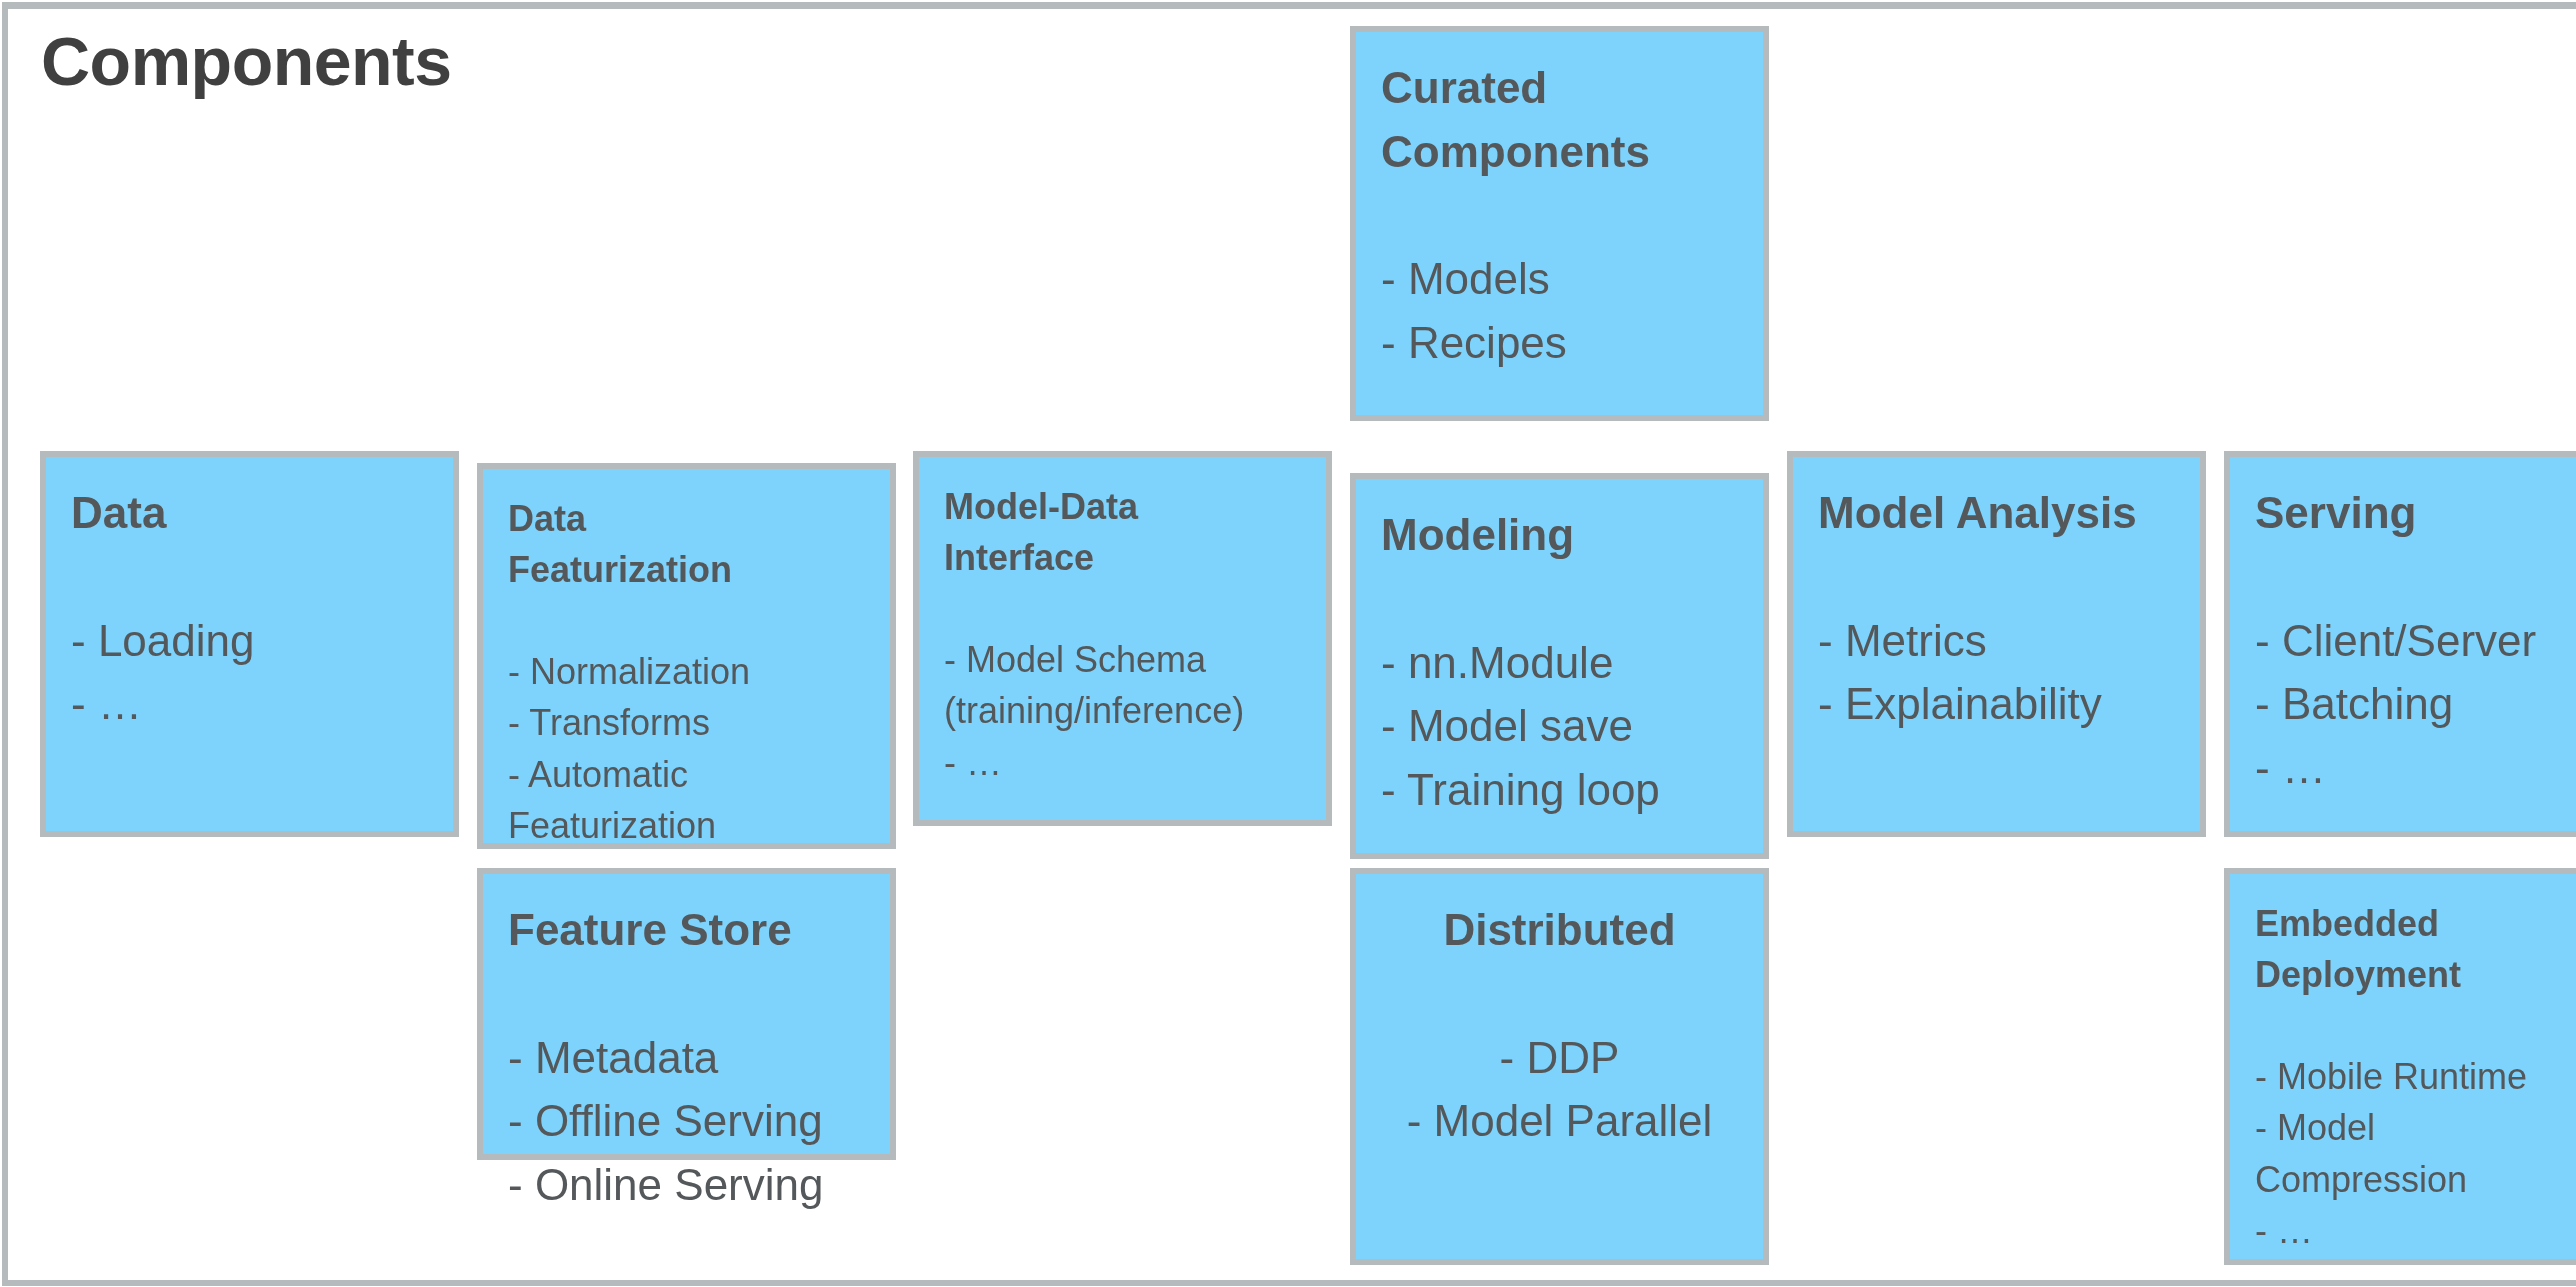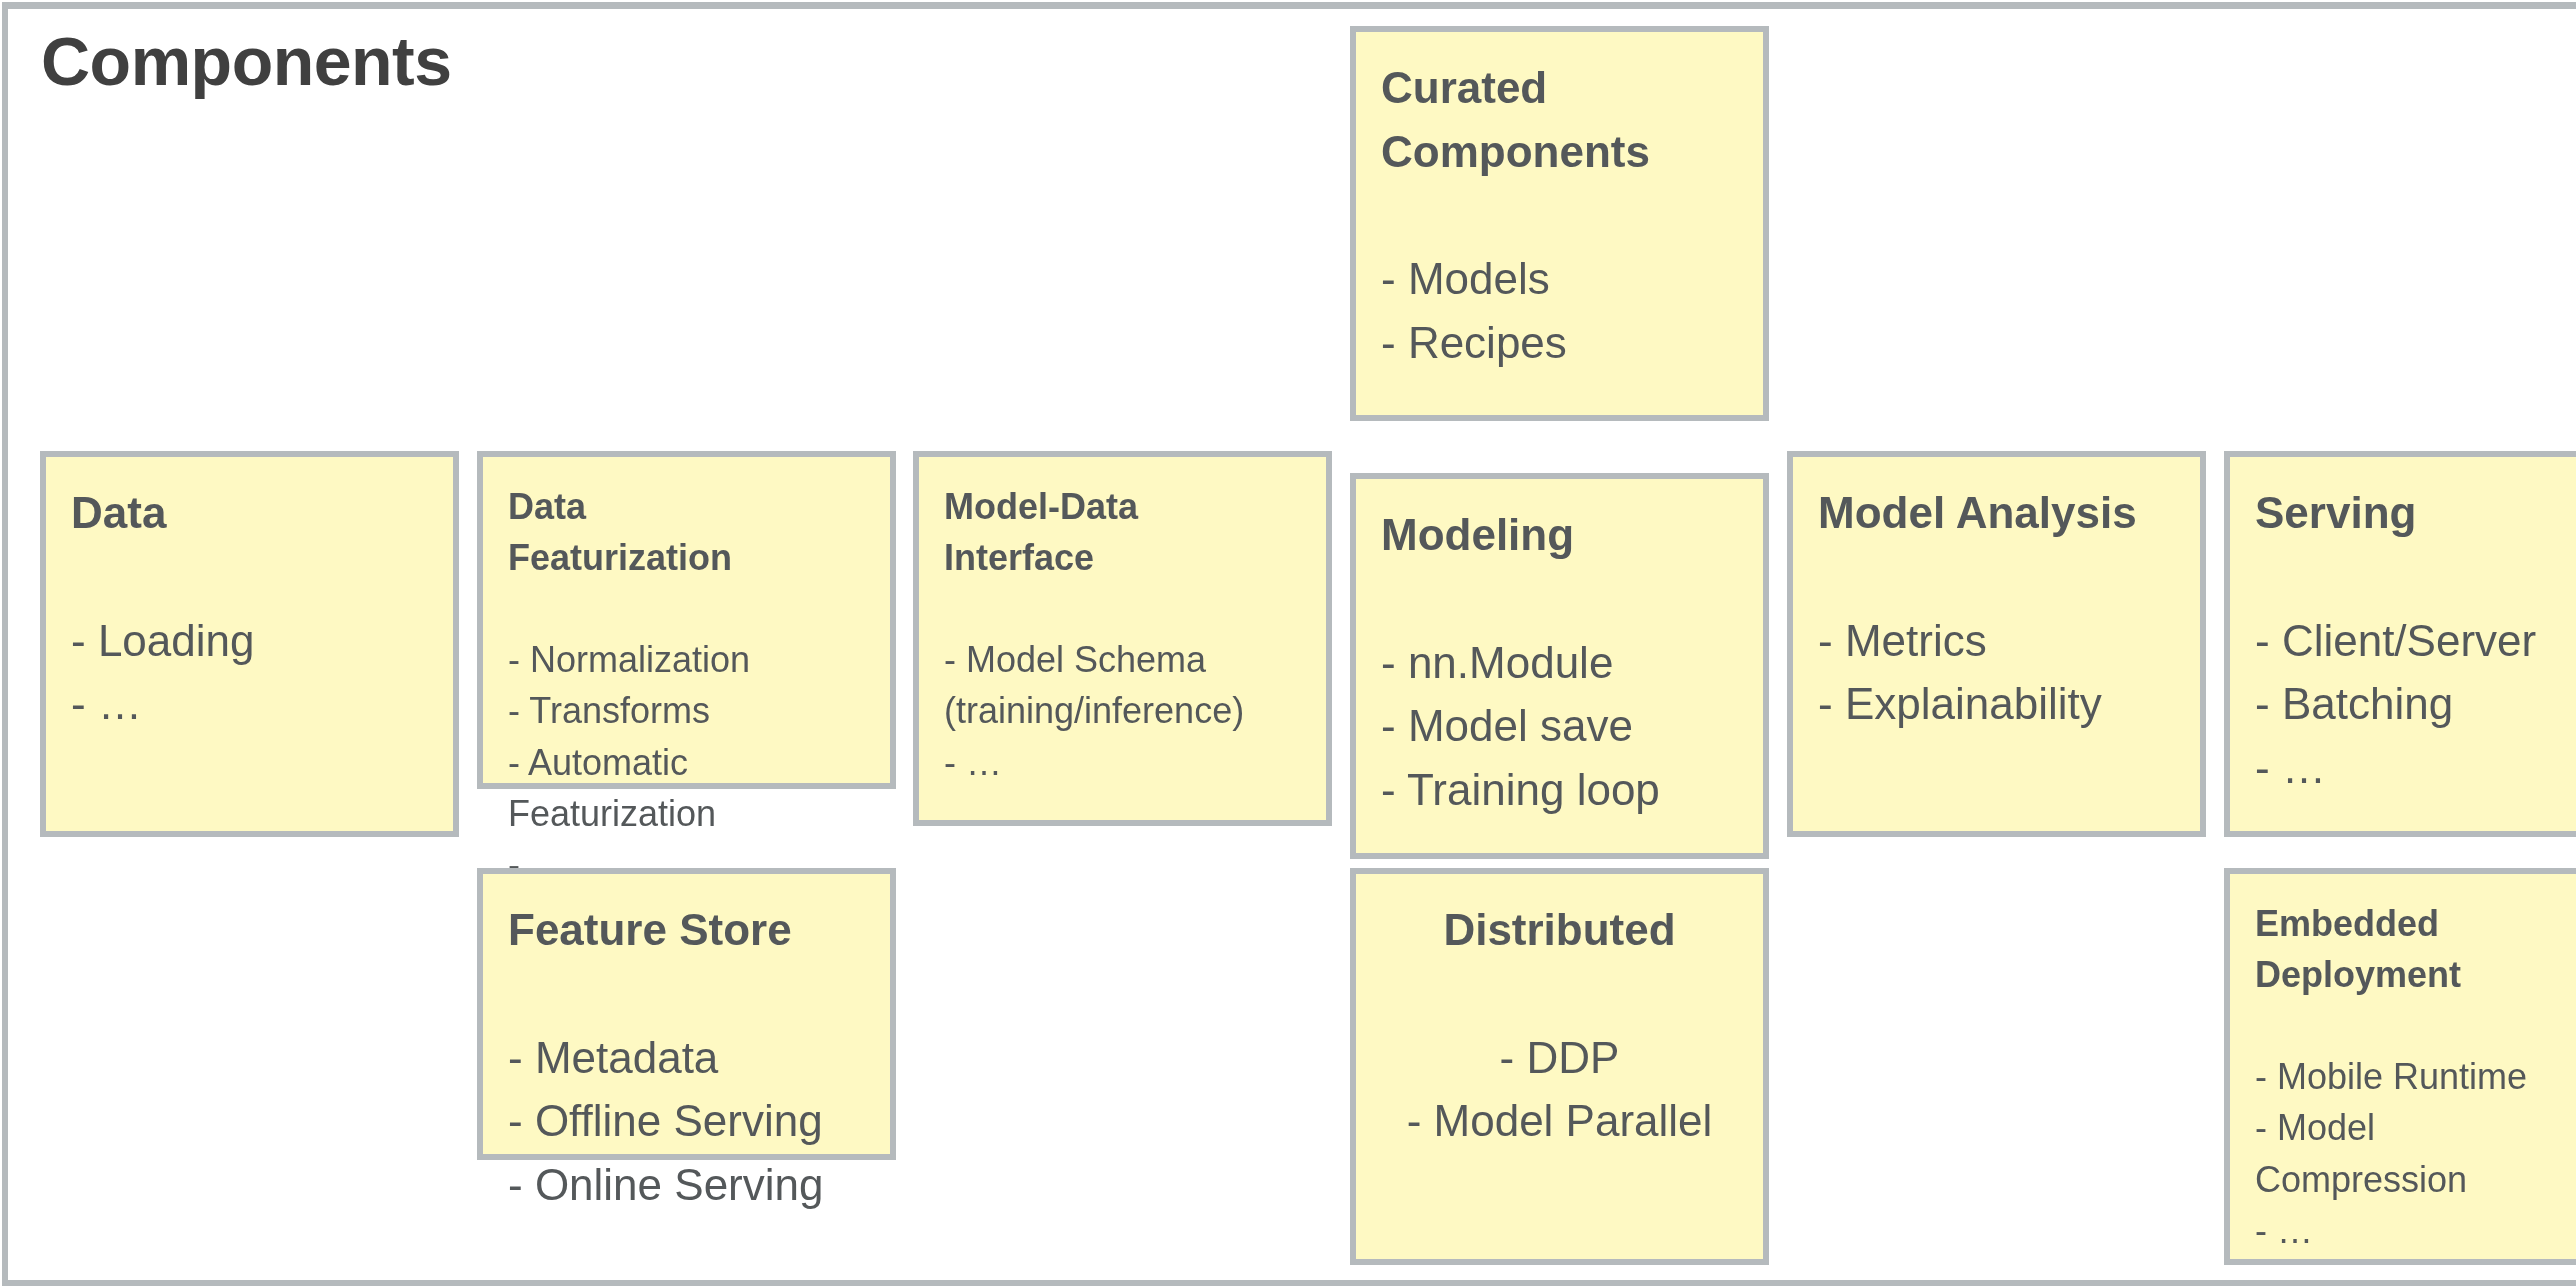--- a/index.html
+++ b/index.html
@@ -31,21 +31,21 @@
     margin: 0;
     font-size: 68px;
     font-weight: bold;
     letter-spacing: -0.5px;
     color: #404040;
   }
   .box {
     position: absolute;
     width: 419px;
     box-sizing: border-box;
-    background: #fef9c3;
+    background: #7dd3fc;
     border: 6.2px solid #b5babd;
   }
   .box .inner {
     padding: 24px 25px 0 25px;
   }
   .box-title {
     font-weight: bold;
     margin: 0;
   }
   .box-items { margin: 0; }
@@ -75,21 +75,21 @@
       </div>
       <div class="box large" style="left: 40px; top: 451px; height: 386px;">
         <div class="inner">
           <div class="box-title">Data</div>
           <div class="box-items">
             <div class="box-item">- Loading</div>
             <div class="box-item">- …</div>
           </div>
         </div>
       </div>
-      <div class="box small" style="left: 477px; top: 451px; height: 338px;">
+      <div class="box small" style="left: 477px; top: 463px; height: 386px;">
         <div class="inner">
           <div class="box-title">Data Featurization</div>
           <div class="box-items">
             <div class="box-item">- Normalization</div>
             <div class="box-item">- Transforms</div>
             <div class="box-item">- Automatic Featurization</div>
             <div class="box-item">- …</div>
           </div>
         </div>
       </div>

